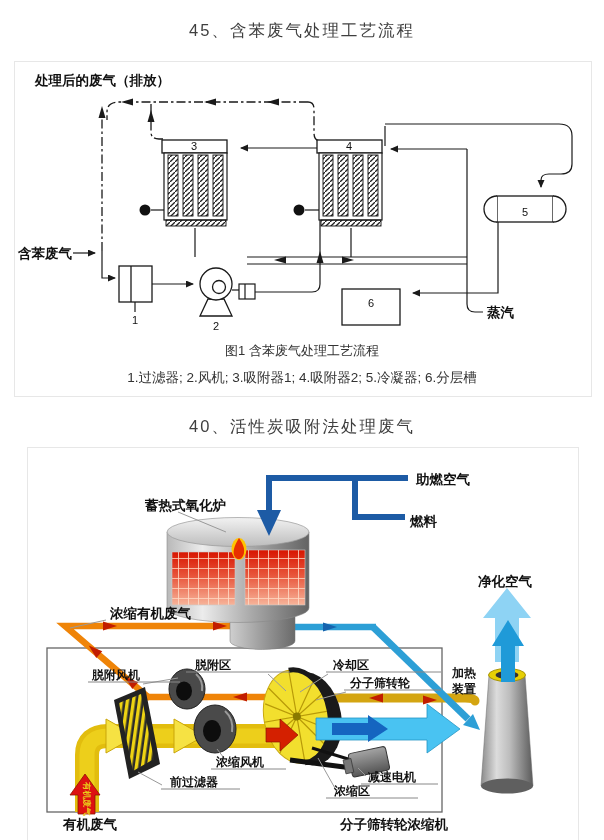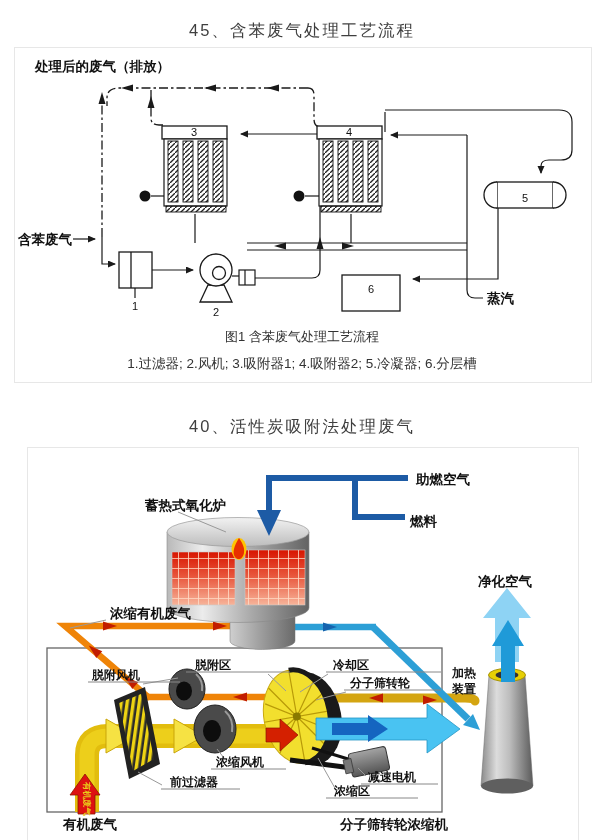--- a/index.html
+++ b/index.html
@@ -3,21 +3,21 @@
 <meta charset="utf-8">
 <style>
   html,body{margin:0;padding:0;background:#fff;}
   body{width:604px;height:840px;position:relative;overflow:hidden;
        font-family:"Liberation Sans","DejaVu Sans",sans-serif;color:#1a1a1a;}
   .sec-title{position:absolute;left:0;width:604px;text-align:center;
              font-size:16.5px;font-weight:500;color:#3f3f3f;letter-spacing:2px;}
   #title1{top:20px;}
   #title2{top:416px;}
   .panel{position:absolute;background:#fff;border:1px solid #e7e7e7;}
-  #panel1{left:14px;top:47px;width:576px;height:334px;}
+  #panel1{left:14px;top:61px;width:576px;height:334px;}
   #panel2{left:27px;top:447px;width:550px;height:392px;}
   svg{display:block;}
   svg text{font-family:"Liberation Sans","DejaVu Sans",sans-serif;}
   .dlabel{font-weight:bold;font-size:13.5px;fill:#111;}
   .d2label{font-weight:bold;font-size:12px;fill:#111;}
   .d2big{font-weight:bold;font-size:13.5px;fill:#111;}
   .numlbl{font-size:11px;fill:#111;}
   .capt{font-size:13px;fill:#333;}
   .lgnd{font-size:13.5px;fill:#333;}
 </style>

